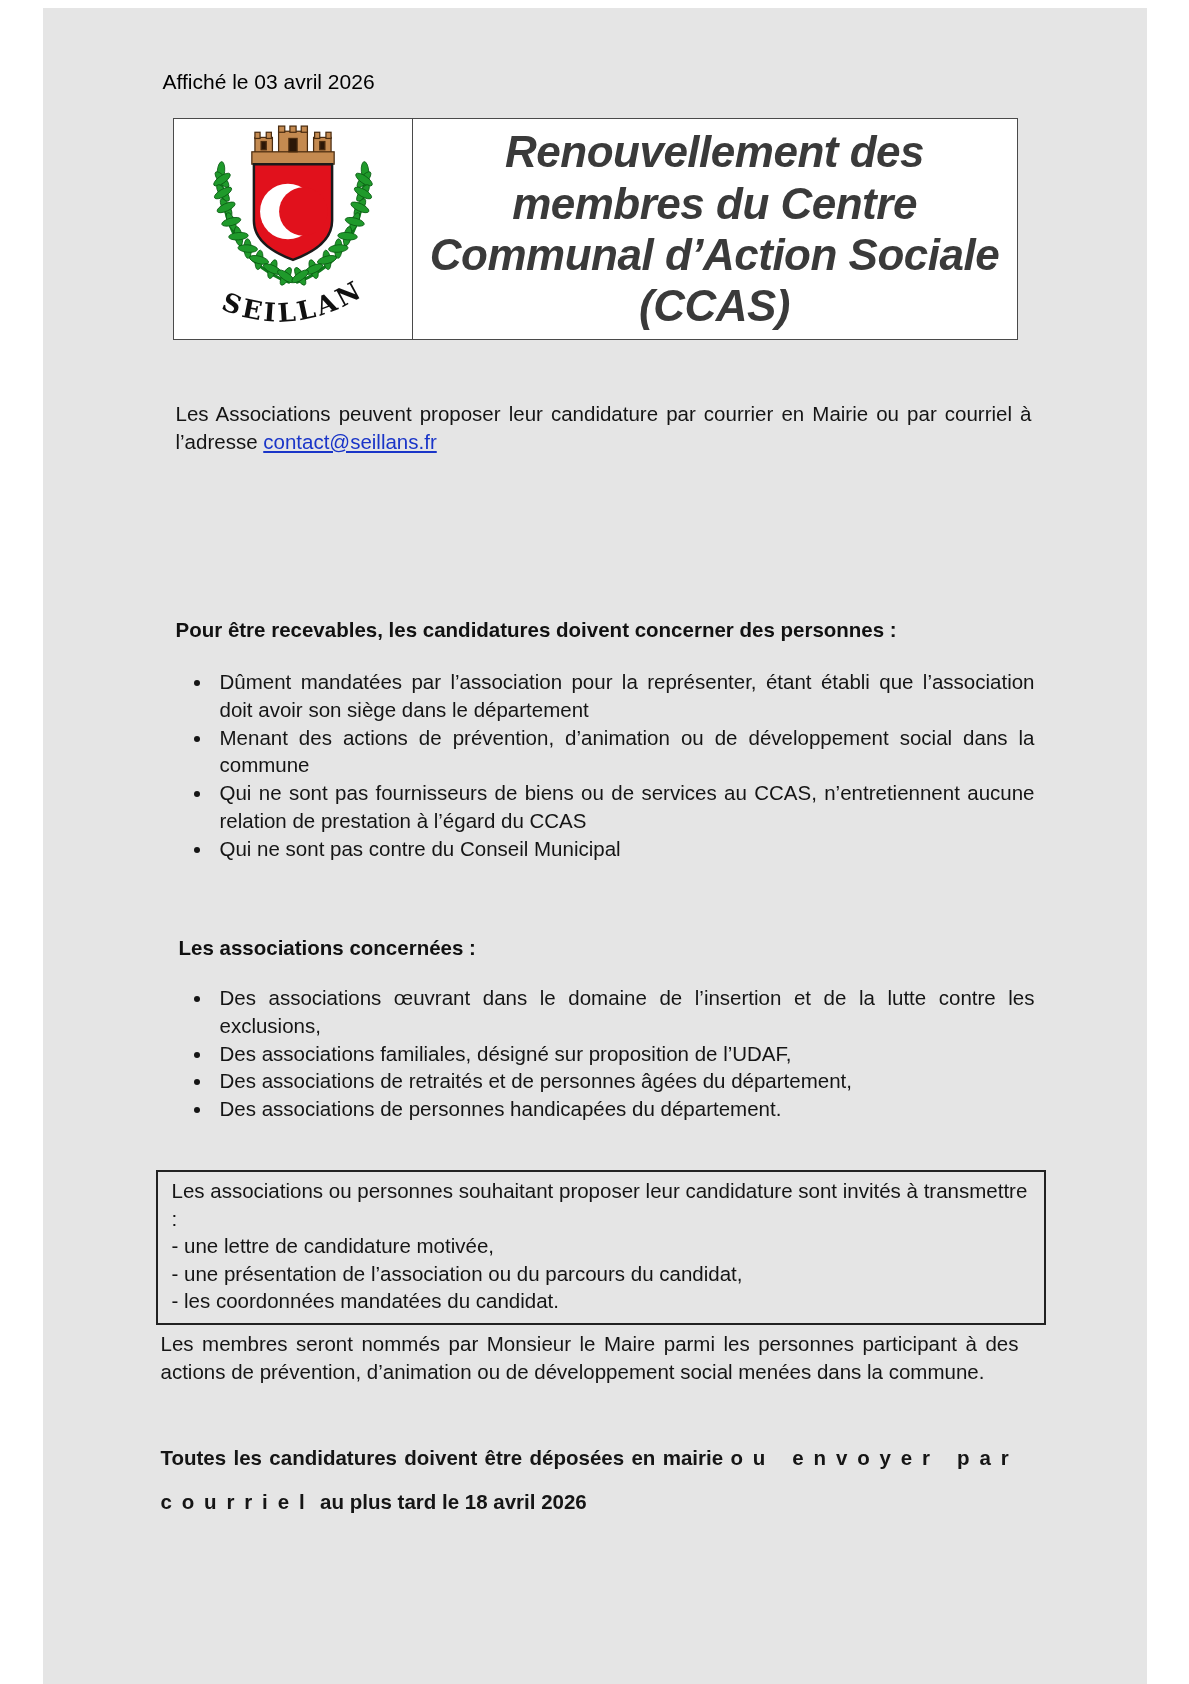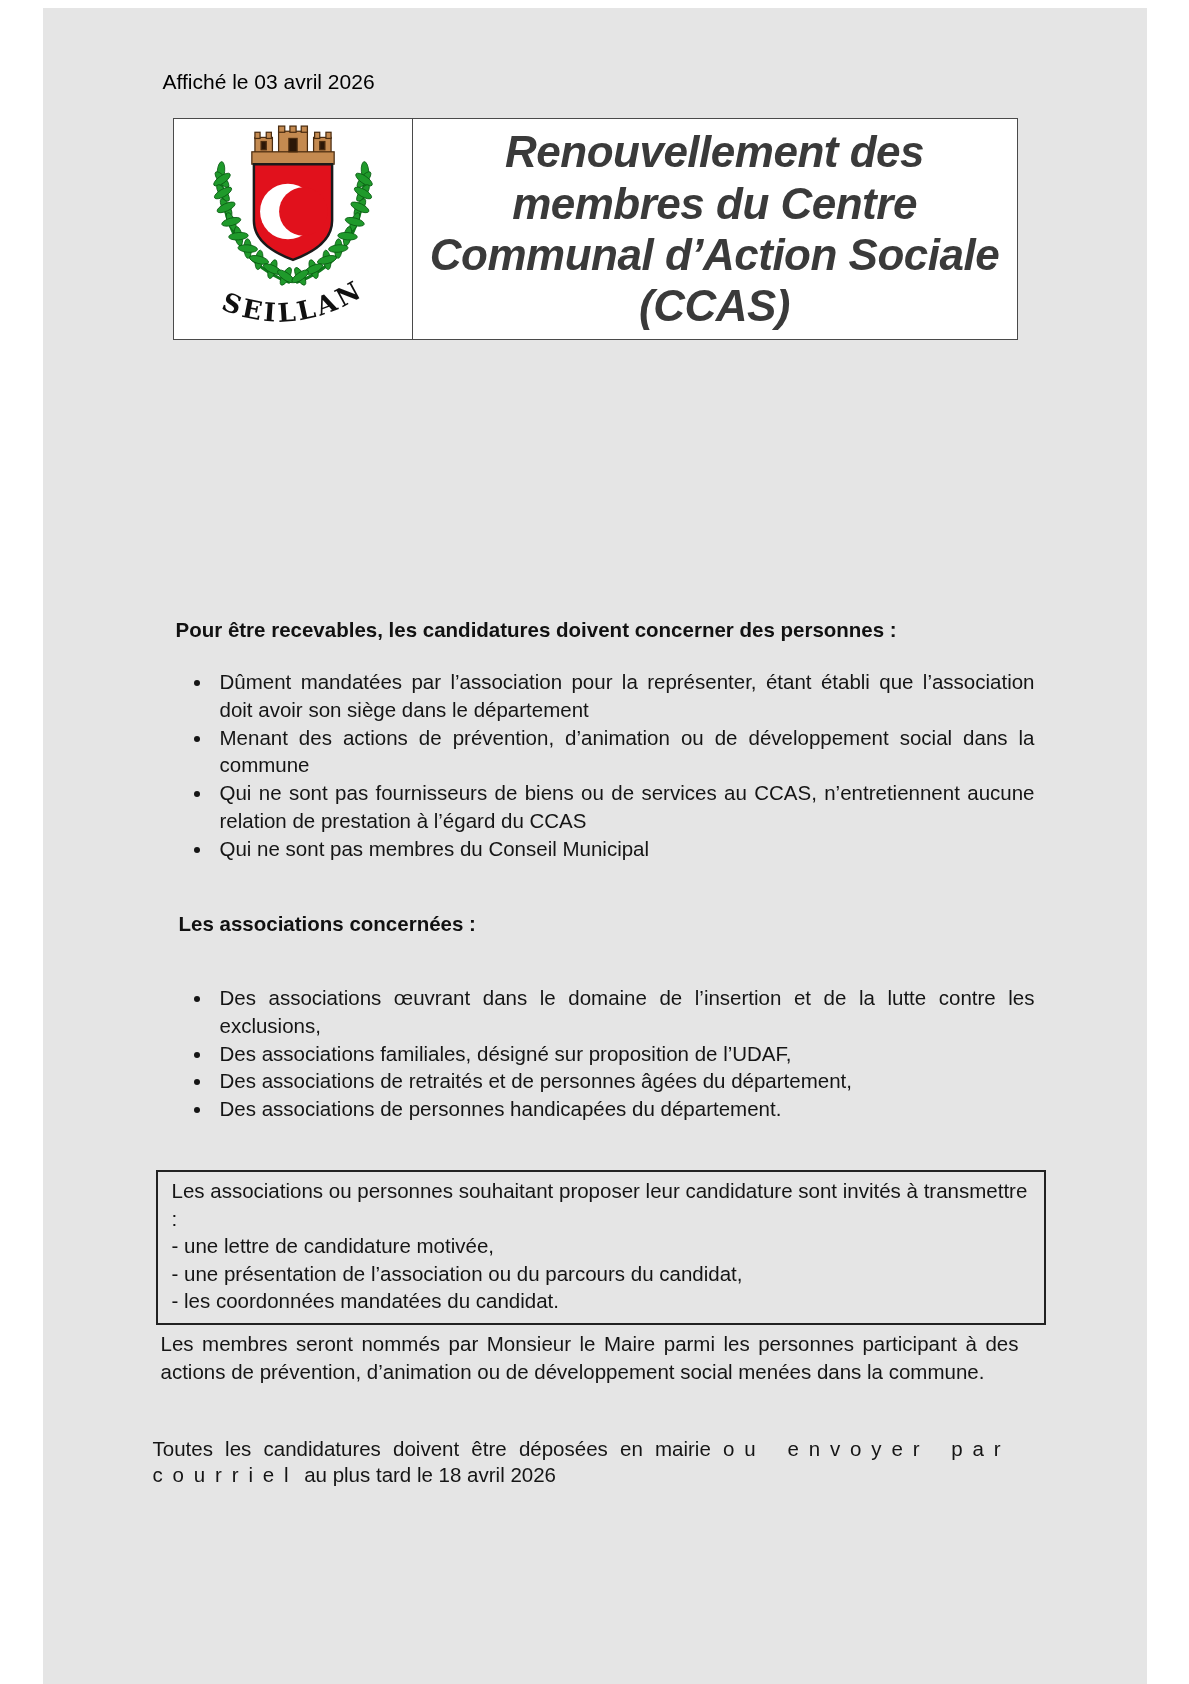--- a/index.html
+++ b/index.html
@@ -31,40 +31,40 @@
   }
   
   .bodytext { font-size:20.5px; line-height:27.5px; }
   .intro { position:absolute; left:133px; top:392px; width:856px; text-align:justify; }
   .intro p { margin:0; }
   a.email-link { color:#1a35c8; text-decoration:underline; }
   .sec-heading {
     position:absolute; font-weight:700; font-size:20.5px; color:#111; margin:0;
   }
   .heading-eligibility { left:133px; top:610px; }
-  .heading-associations { left:136px; top:904px; }
+  .heading-associations { left:136px; top:928px; }
   .bullets { position:absolute; margin:0; padding:0 0 0 37px; width:822px; }
   .bullets li {
     text-align:justify; line-height:27.8px; padding-left:7px; margin:0;
   }
   .list-eligibility { left:133px; top:660px; }
   .list-associations { left:133px; top:976px; }
   
   .submission-box {
     position:absolute; left:113px; top:1162px; width:890px; box-sizing:border-box;
     border:2px solid #222; padding:5px 14px 8px 14px;
   }
   .submission-box p, .submission-box div { margin:0; }
   .nomination {
     position:absolute; left:118px; top:1322px; width:858px;
     text-align:justify; margin:0; line-height:28px;
   }
   .deadline {
-    position:absolute; left:110px; top:1428px; width:858px;
-    text-align:justify; font-weight:400; margin:0; line-height:26px;
+    position:absolute; left:118px; top:1428px; width:858px;
+    text-align:justify; font-weight:700; margin:0; line-height:44px;
   }
   .deadline .spaced { letter-spacing:0.48em; }
 </style>
 </head>
 <body>
 
 <div class="page">
 
   <div class="posted">Affiché le 03 avril 2026</div>
 
@@ -123,29 +123,30 @@
           <textPath href="#cap-path" startOffset="6">SEILLANS</textPath>
         </text>
       </svg>
     </div>
     <div class="title-cell">
       <h1>Renouvellement des membres du Centre Communal d’Action Sociale (CCAS)</h1>
     </div>
   </div>
 
   <div class="intro bodytext">
+    <p><span>Les Associations peuvent proposer leur candidature par courrier en Mairie ou par courriel à l’adresse </span><a href="#" class="email-link">contact@seillans.fr</a></p>
   </div>
 
   <h2 class="sec-heading heading-eligibility">Pour être recevables, les candidatures doivent concerner des personnes :</h2>
 
   <ul class="bullets bodytext list-eligibility">
     <li>Dûment mandatées par l’association pour la représenter, étant établi que l’association doit avoir son siège dans le département</li>
     <li>Menant des actions de prévention, d’animation ou de développement social dans la commune</li>
     <li>Qui ne sont pas fournisseurs de biens ou de services au CCAS, n’entretiennent aucune relation de prestation à l’égard du CCAS</li>
-    <li>Qui ne sont pas membres du Conseil Municipal</li>
+    <li>Qui ne sont pas contre du Conseil Municipal</li>
   </ul>
 
   <h2 class="sec-heading heading-associations">Les associations concernées :</h2>
 
   <ul class="bullets bodytext list-associations">
     <li>Des associations œuvrant dans le domaine de l’insertion et de la lutte contre les exclusions,</li>
     <li>Des associations familiales, désigné sur proposition de l’UDAF,</li>
     <li>Des associations de retraités et de personnes âgées du département,</li>
     <li>Des associations de personnes handicapées du département.</li>
   </ul>

